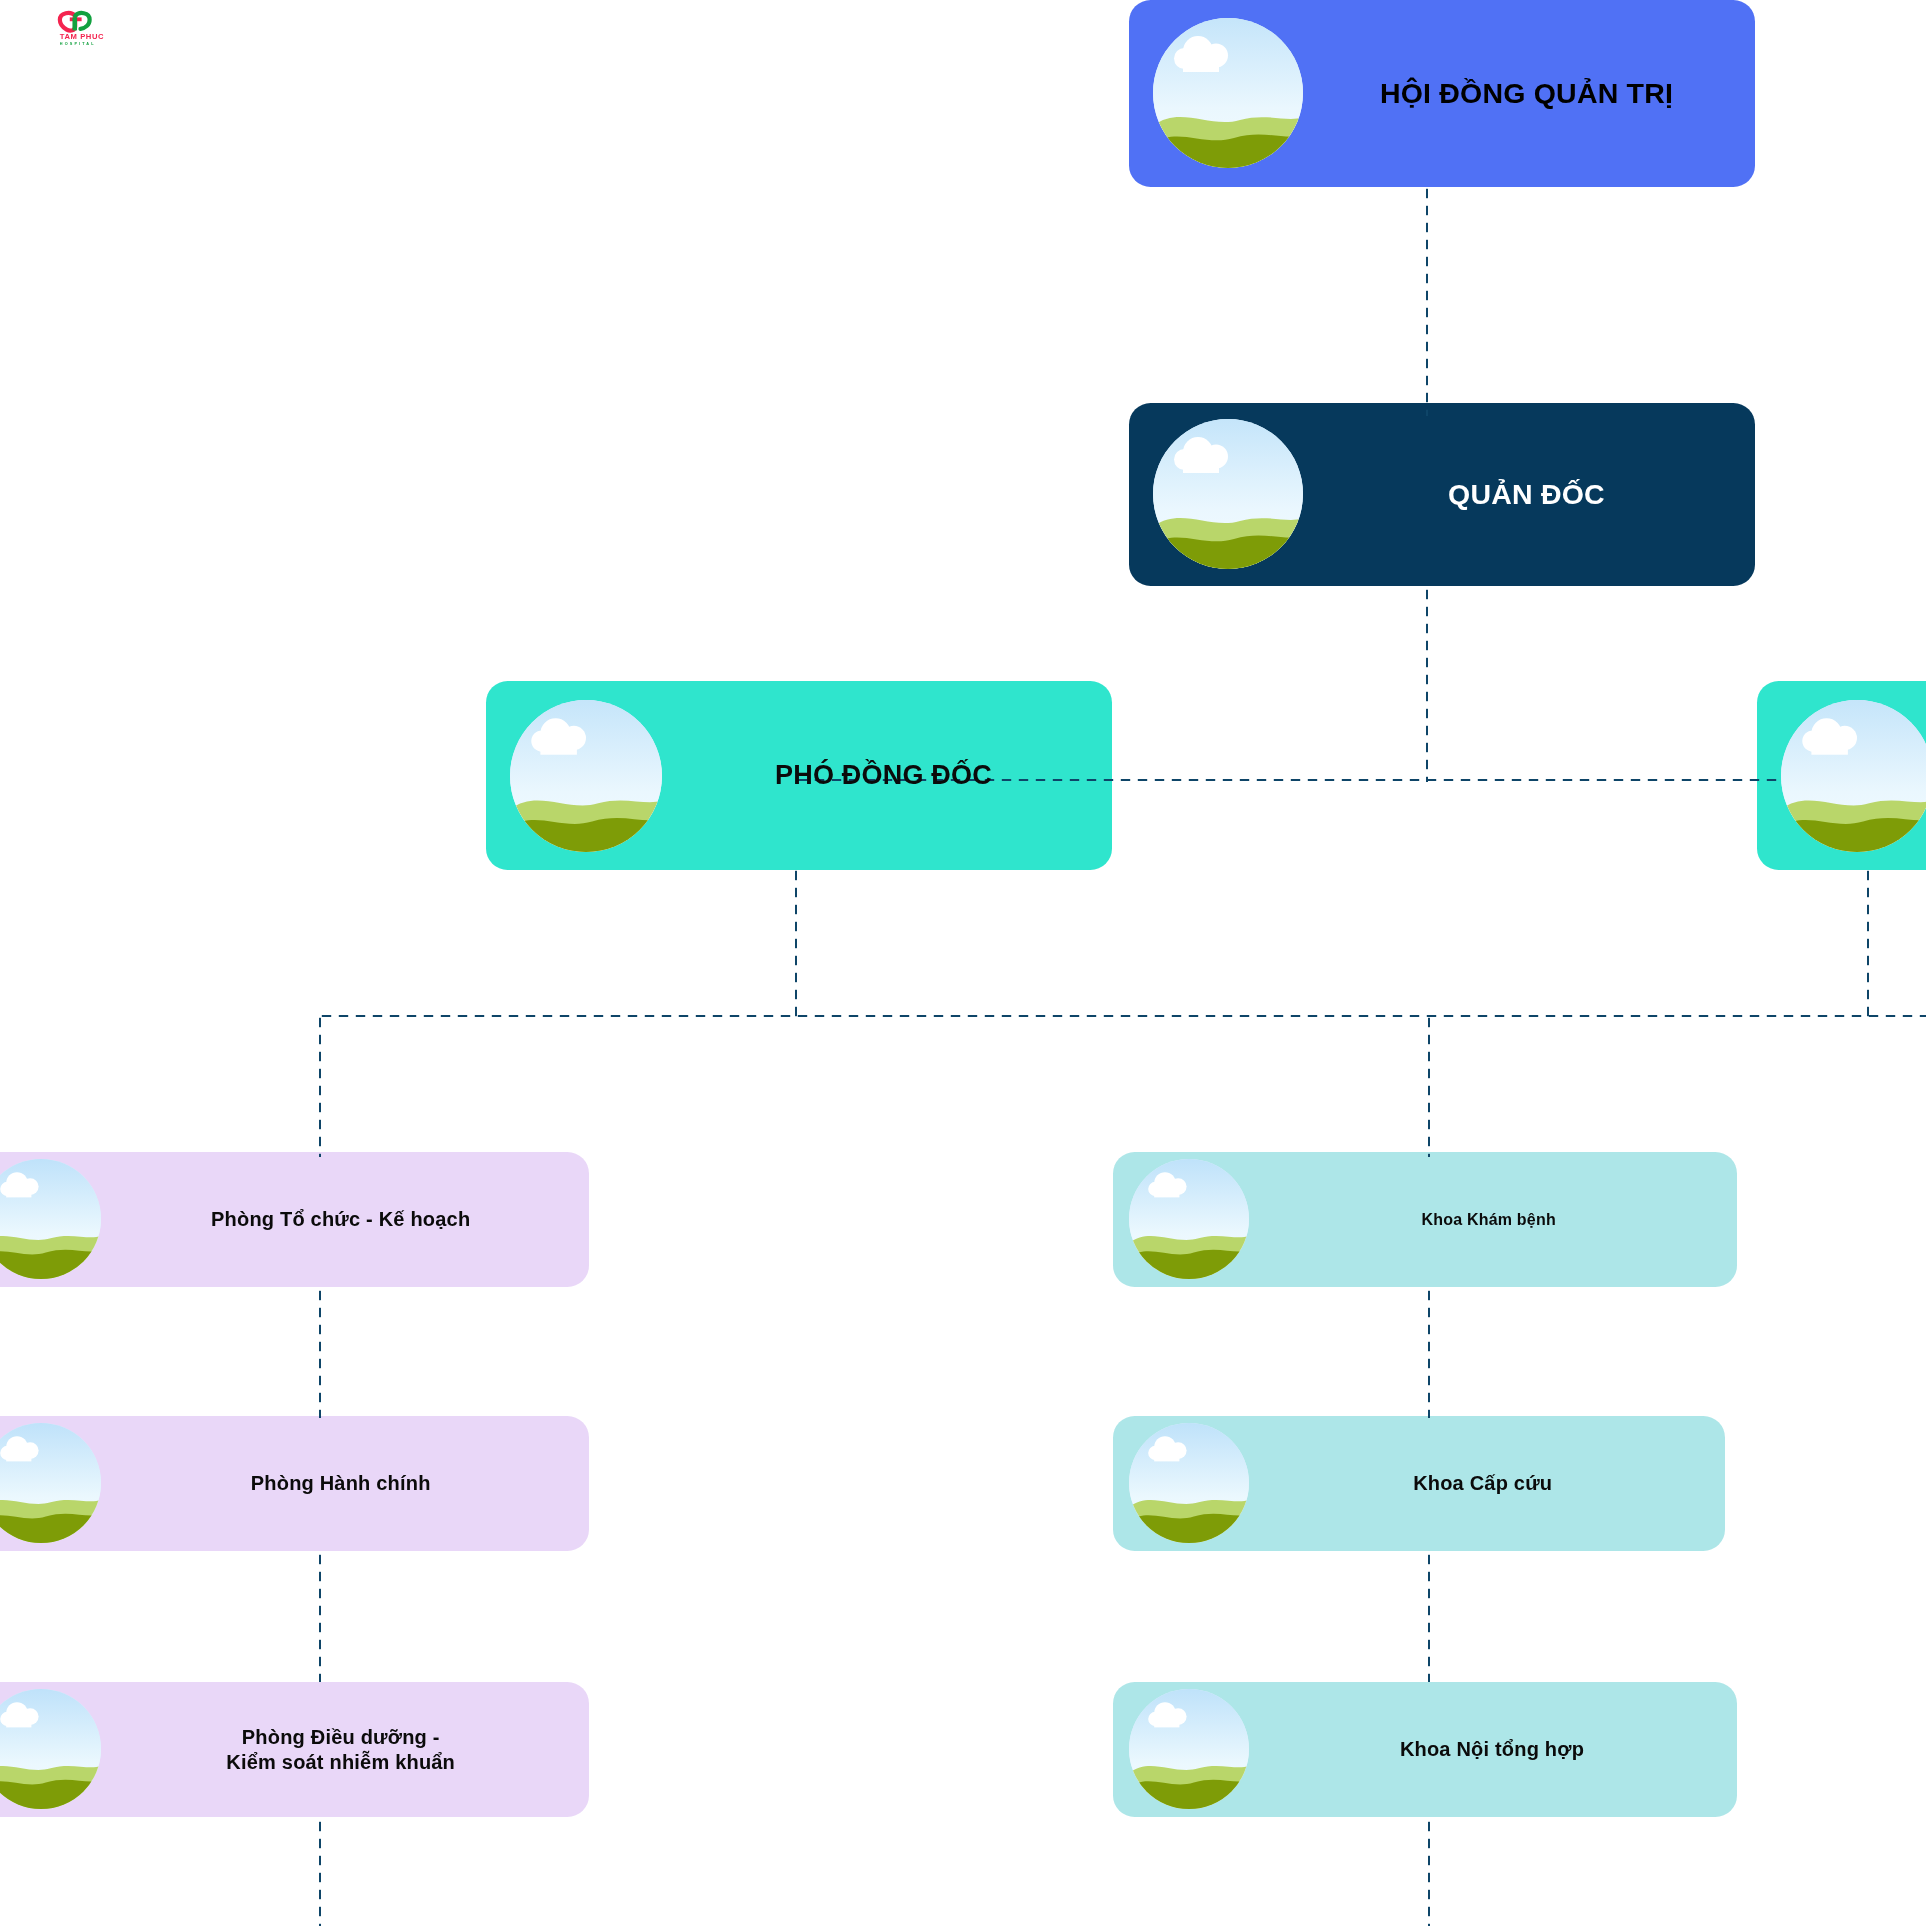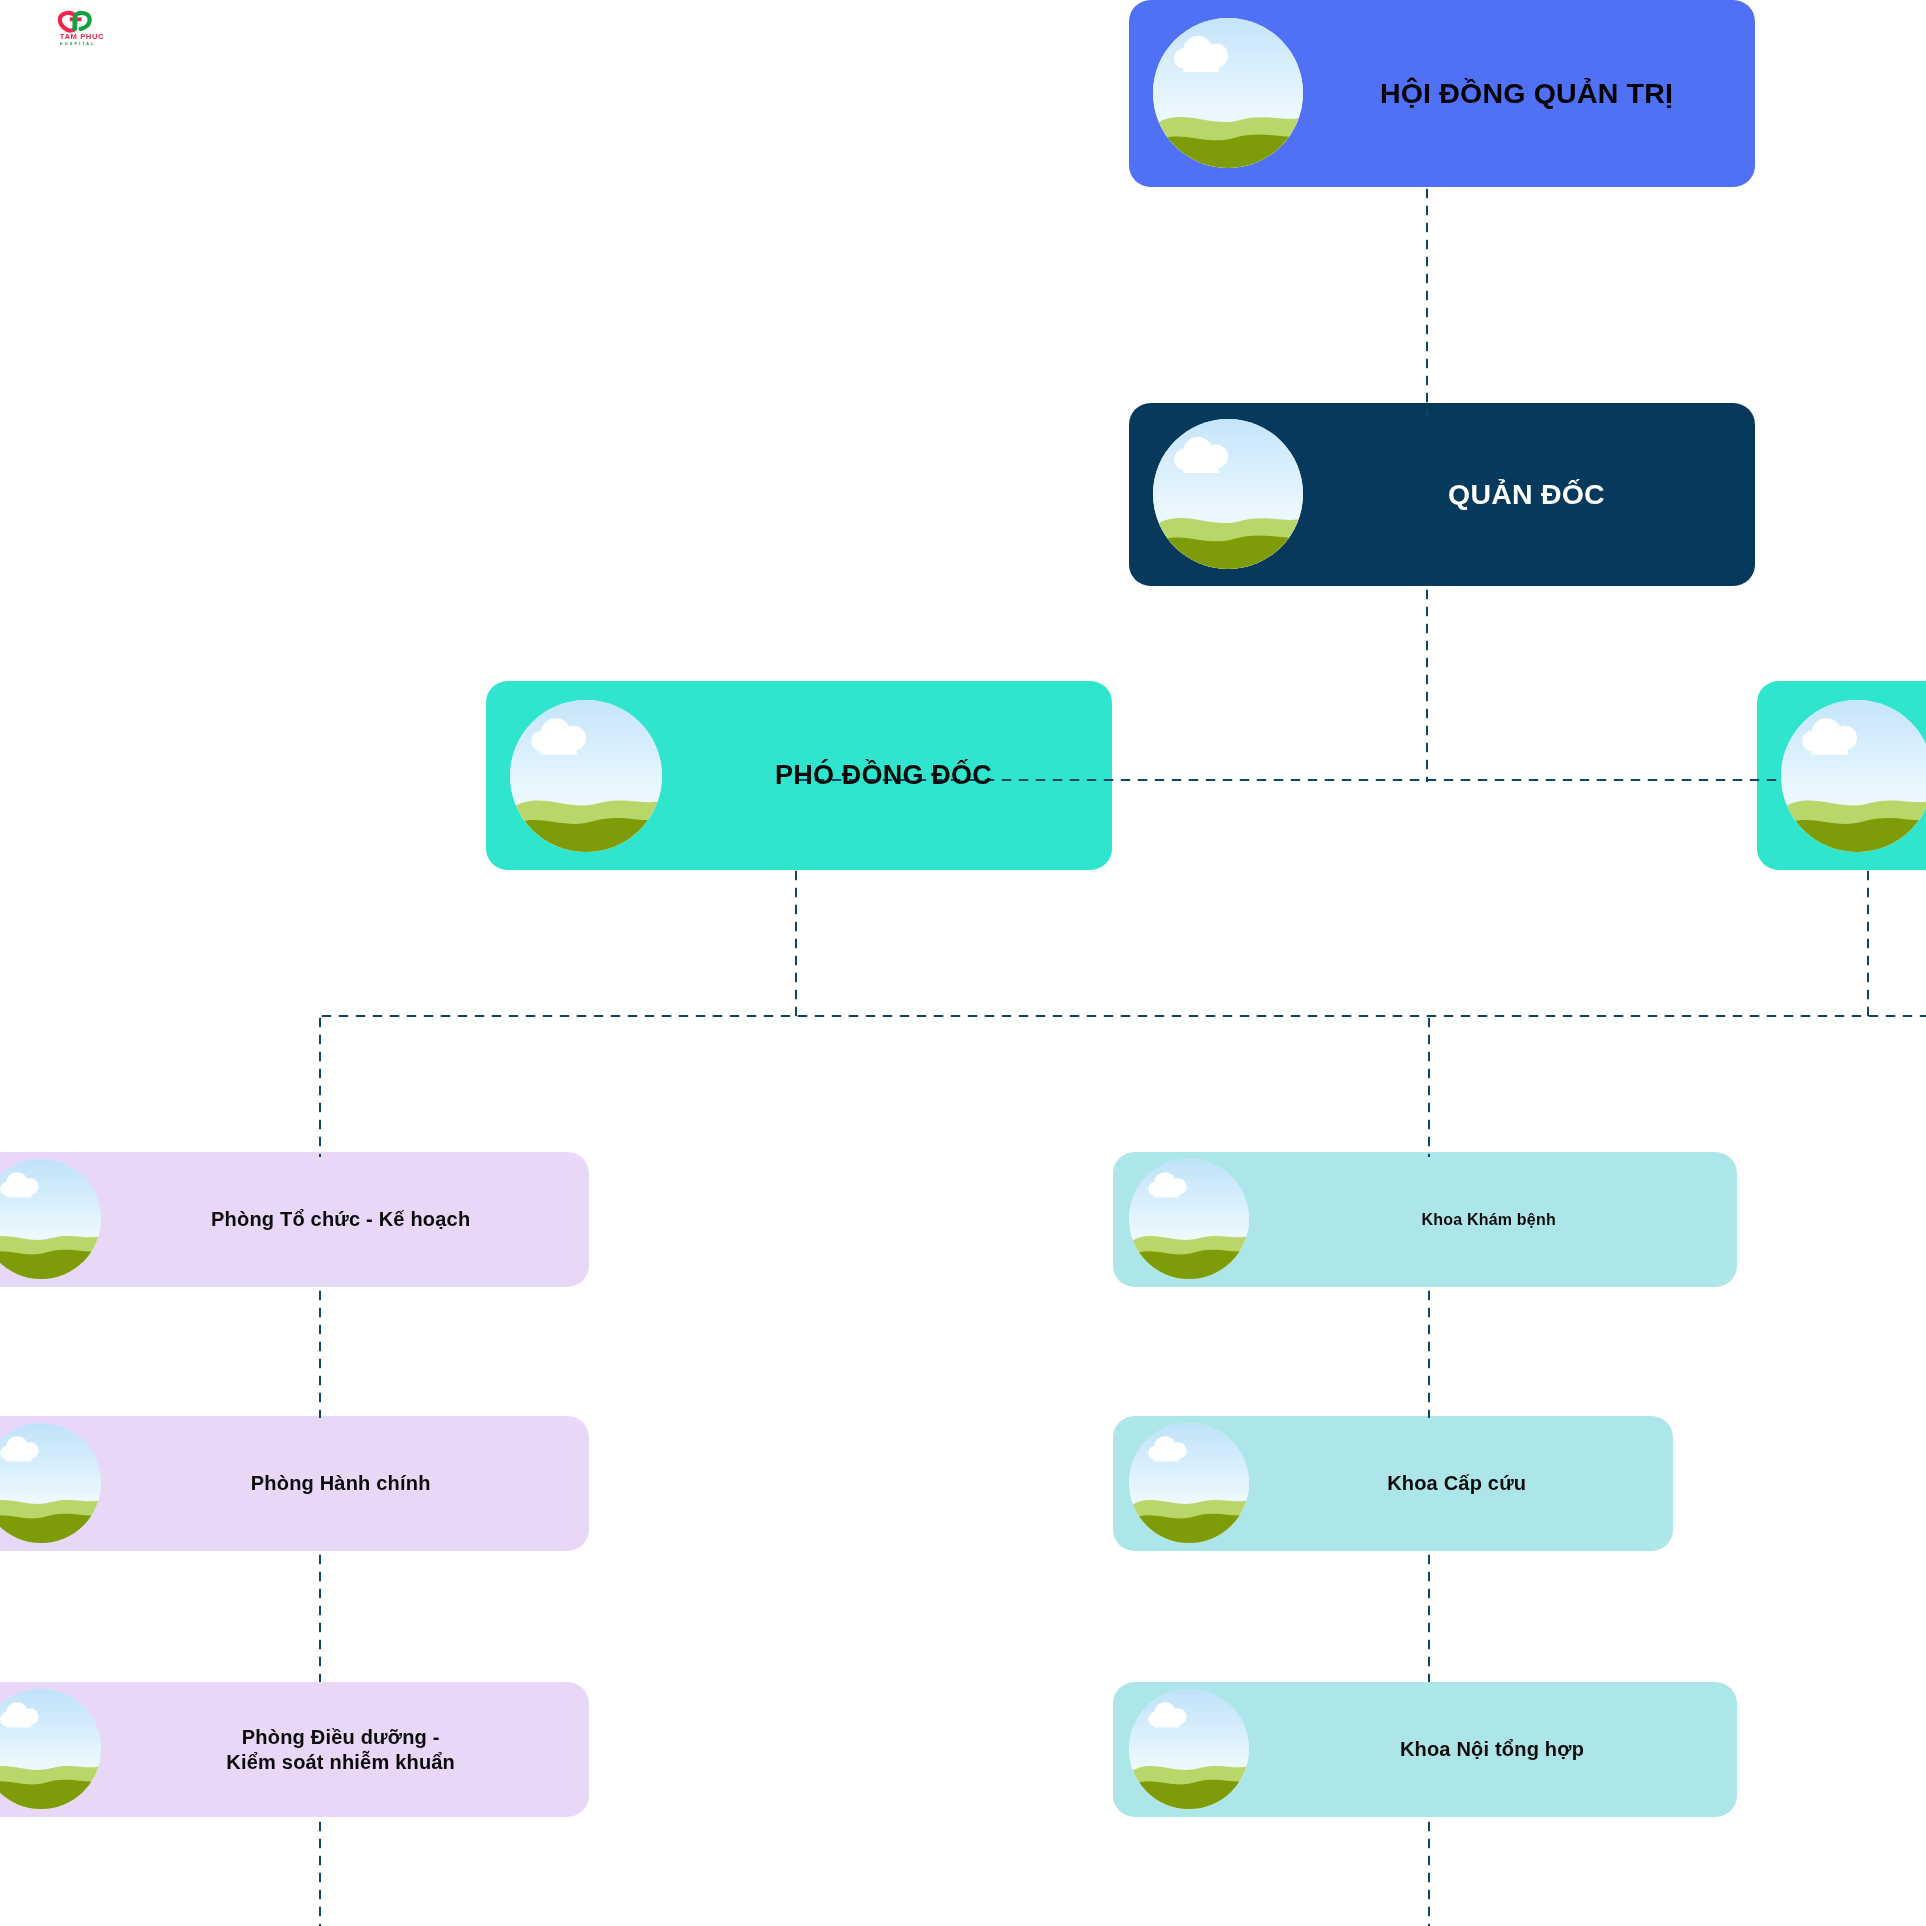--- a/index.html
+++ b/index.html
@@ -302,21 +302,21 @@
           <circle cx="30" cy="20" r="9"></circle>
             <circle cx="41" cy="23" r="7"></circle>
           <circle cx="22" cy="25" r="6"></circle>
             <rect x="21" y="23" width="21" height="9"></rect>
         </g>
       </svg>
     </div>
     <div class="label" style="padding-left:139px; padding-right:11.6px;">Khoa Khám bệnh</div>
   </div>
 
-  <div class="node lv-clinic" style="left:1113px; top:1416px; width:560px; height:135px; font-size:20px; font-weight:bold;">
+  <div class="node lv-clinic" style="left:1113px; top:1416px; width:612px; height:135px; font-size:20px; font-weight:bold;">
     <div class="avatar" style="left:16px; top:7px; width:120px; height:120px;">
       <svg viewBox="0 0 100 100" xmlns="http://www.w3.org/2000/svg">
         <defs>
             <linearGradient id="skyF2" x1="0" y1="0" x2="0" y2="1">
           <stop offset="0%" stop-color="#bfe2fa"></stop>
               <stop offset="62%" stop-color="#ebf8fe"></stop>
           <stop offset="100%" stop-color="#f6fcff"></stop>
             </linearGradient>
           </defs>
         <rect width="100" height="100" fill="url(#skyF2)"></rect>

